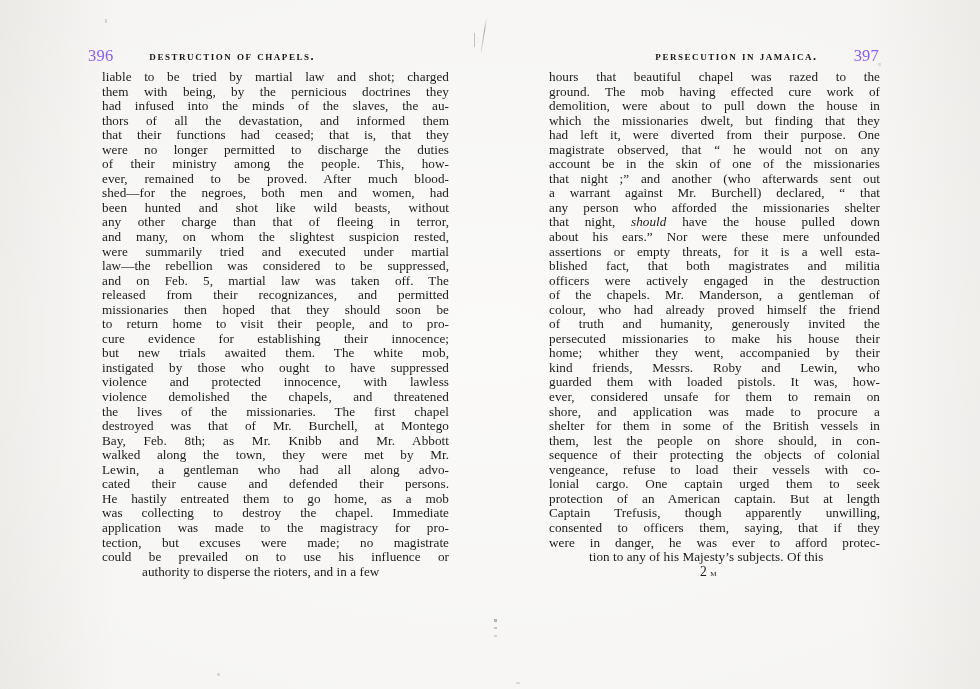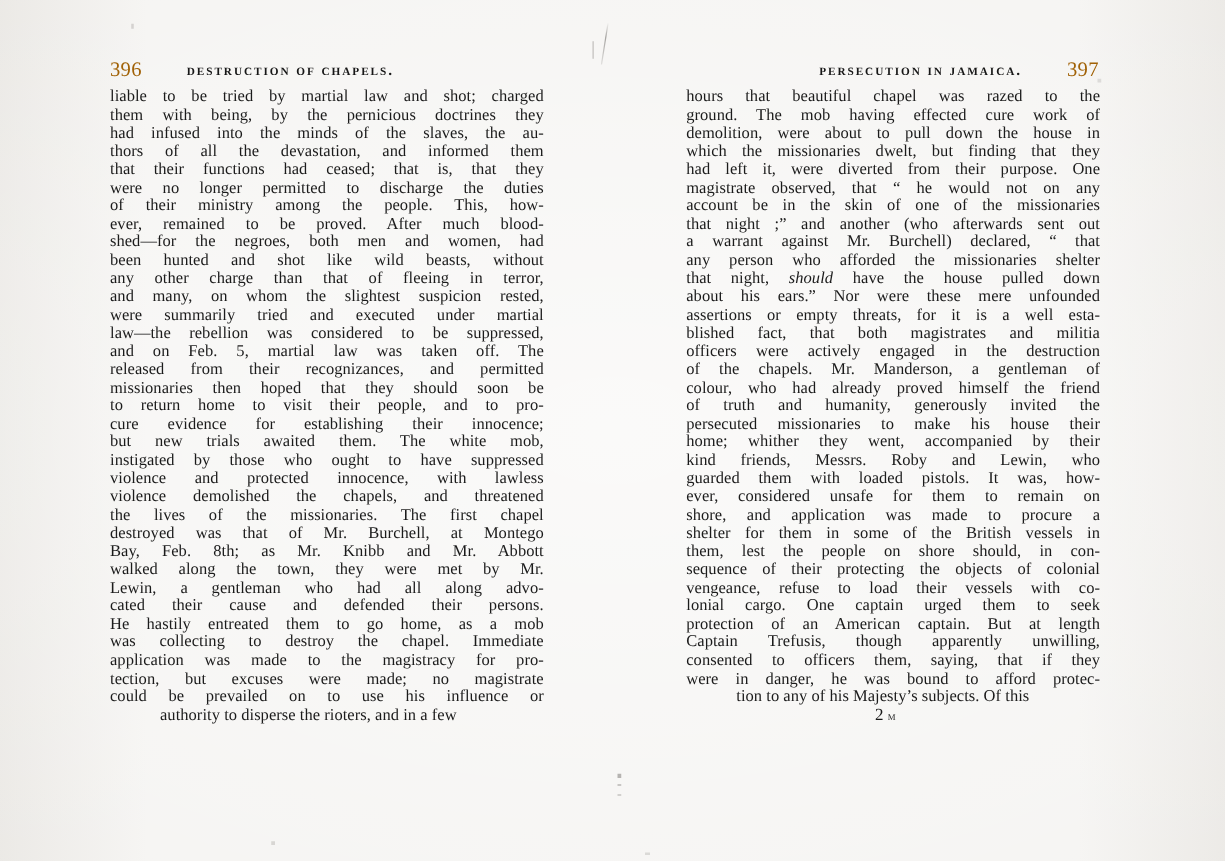--- a/index.html
+++ b/index.html
@@ -37,40 +37,40 @@
     align-items: center;
     white-space: nowrap;
   }
   .rh-left  { left: 88px;  width: 348px; }
   .rh-right { left: 549px; width: 330px; }
 
   .folio {
     font-size: 16.5px;
     font-weight: 400;
     letter-spacing: 0.2px;
-    color: #a16207;
+    color: #8b5cf6;
   }
   .head-title {
     font-size: 12.2px;
     font-weight: 700;
     letter-spacing: 1.55px;
     font-variant: small-caps;
     text-transform: lowercase;
     color: #171717;
   }
   .rh-left .head-title  { margin-left: 36px; }
   .rh-right .head-title { margin-right: 36px; text-align: right; }
   .rh-right { justify-content: flex-end; }
 
   
   .column {
     position: absolute;
     top: 70px;
   }
-  .col-left  { left: 88px;  width: 347px; }
+  .col-left  { left: 102px;  width: 347px; }
   .col-right { left: 549px; width: 331px; }
 
   .col-line {
     display: block;
     font-size: 13.2px;
     line-height: 14.55px;
     height: 14.55px;
     white-space: nowrap;
     letter-spacing: 0.04px;
     color: #1b1b1b;
@@ -231,21 +231,21 @@
       <span class="col-line"><span class="j">ever, considered unsafe for them to remain on</span></span>
       <span class="col-line"><span class="j">shore, and application was made to procure a</span></span>
       <span class="col-line"><span class="j">shelter for them in some of the British vessels in</span></span>
       <span class="col-line"><span class="j">them, lest the people on shore should, in con-</span></span>
       <span class="col-line"><span class="j">sequence of their protecting the objects of colonial</span></span>
       <span class="col-line"><span class="j">vengeance, refuse to load their vessels with co-</span></span>
       <span class="col-line"><span class="j">lonial cargo.  One captain urged them to seek</span></span>
       <span class="col-line"><span class="j">protection of an American captain.  But at length</span></span>
       <span class="col-line"><span class="j">Captain Trefusis, though apparently unwilling,</span></span>
       <span class="col-line"><span class="j">consented to officers them, saying, that if they</span></span>
-      <span class="col-line"><span class="j">were in danger, he was bound to afford protec-</span></span>
+      <span class="col-line"><span class="j">were in danger, he was ever to afford protec-</span></span>
       <span class="col-line last"><span class="j">tion to any of his Majesty’s subjects.  Of this</span></span>
     </div>
 
   <div class="signature">
     <span>2</span><span class="sig-letter">M</span>
   </div>
 
   <div class="gutter-slash"></div>
   <div class="gutter-tick"></div>
   <div class="gutter-dots"></div>

